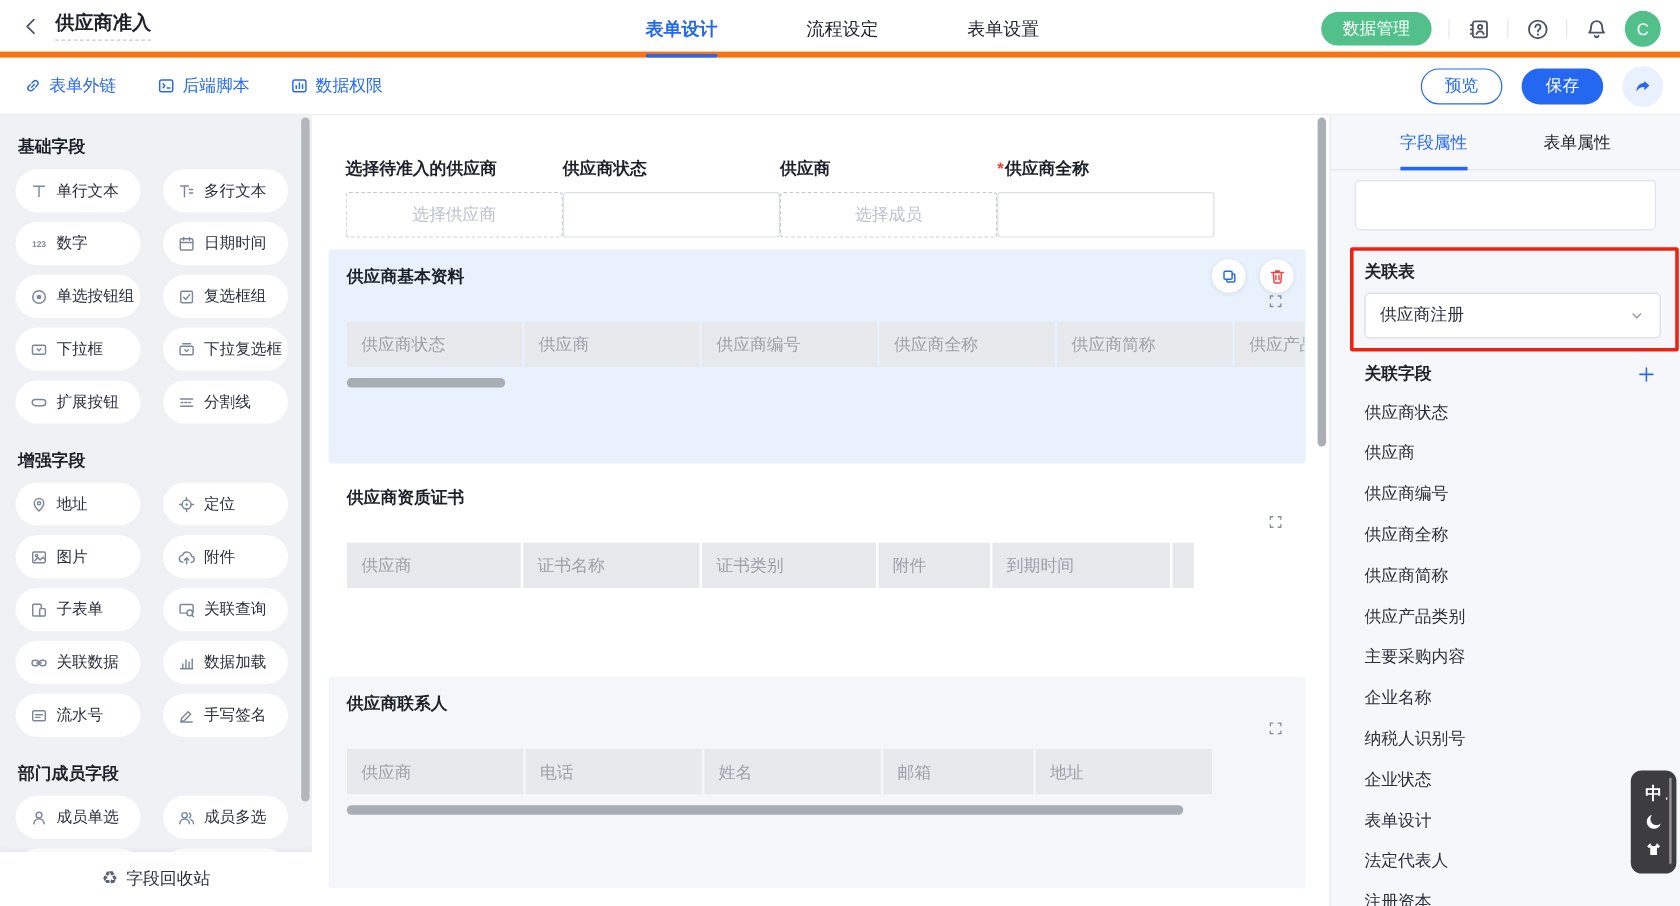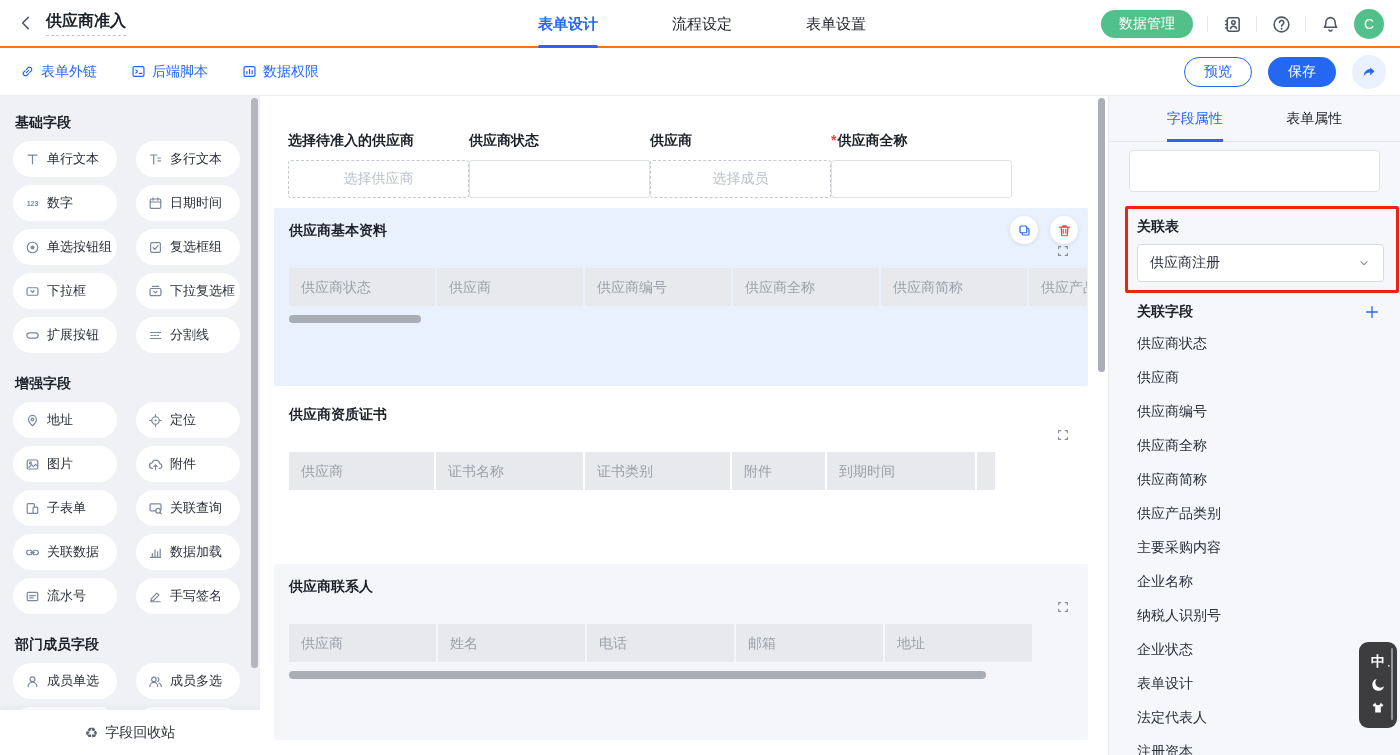--- a/index.html
+++ b/index.html
@@ -4,21 +4,21 @@
 <style>
 *{margin:0;padding:0;box-sizing:border-box}
 html,body{width:1400px;height:755px;overflow:hidden;background:#fff;
   font-family:"Liberation Sans","DejaVu Sans",sans-serif;color:#1d2129}
 .stage{position:relative;width:1400px;height:755px;background:#fff}
 svg{display:block}
 button{font-family:inherit}
 
 
 .topbar{position:absolute;left:0;top:0;width:100%;height:48px;background:#fff;
-  border-bottom:2px solid #f97316;display:flex;align-items:center;z-index:6}
+  border-bottom:5px solid #f97316;display:flex;align-items:center;z-index:6}
 .back{margin-left:16px;color:#2468f2;cursor:pointer}
 .doc-title{margin-left:10px;font-size:16px;font-weight:bold;color:#1d2129;
   padding-bottom:3px;border-bottom:1px dashed #c2c7cf;cursor:text}
 .top-tabs{position:absolute;left:538px;top:0;height:48px;display:flex;gap:74px}
 .top-tab{position:relative;height:48px;display:flex;align-items:center;font-size:15px;color:#1d2129;cursor:pointer}
 .top-tab.active{color:#2468f2;font-weight:bold}
 .top-tab.active:after{content:"";position:absolute;left:0;right:0;bottom:0;height:3px;background:#2468f2;border-radius:2px}
 .top-right{position:absolute;right:16px;top:0;height:48px;display:flex;align-items:center;gap:14px}
 .btn-green{height:28px;padding:0 18px;border-radius:14px;background:#52c08a;color:#fff;
   font-size:14px;border:none;cursor:pointer}
@@ -501,23 +501,23 @@
               <div class="sec-title">供应商联系人</div>
               <div class="expand-row">
                 <span class="eicon">
                   <svg viewBox="0 0 16 16" width="14" height="14" fill="none" stroke="currentColor" stroke-width="1.3" stroke-linecap="round" stroke-linejoin="round">
                     <path d="M3 5.4V3h2.4M10.6 3H13v2.4M13 10.6V13h-2.4M5.4 13H3v-2.4"></path>
                   </svg>
                 </span>
               </div>
               <div class="sec-table" style="width:798px">
                 <div class="hcell" style="width:147px">供应商</div>
+                <div class="hcell" style="width:147px">电话</div>
                 <div class="hcell" style="width:147px">姓名</div>
-                <div class="hcell" style="width:147px">电话</div>
-                <div class="hcell" style="width:147px">邮箱</div>
+                <div class="hcell" style="width:125px">邮箱</div>
                 <div class="hcell" style="width:147px">地址</div>
               </div>
               <div class="htrack">
                 <div class="hthumb" style="width:697px"></div>
               </div>
             </div>
           </section>
         </div>
     </div>
     <div class="cv-scroll"></div>

